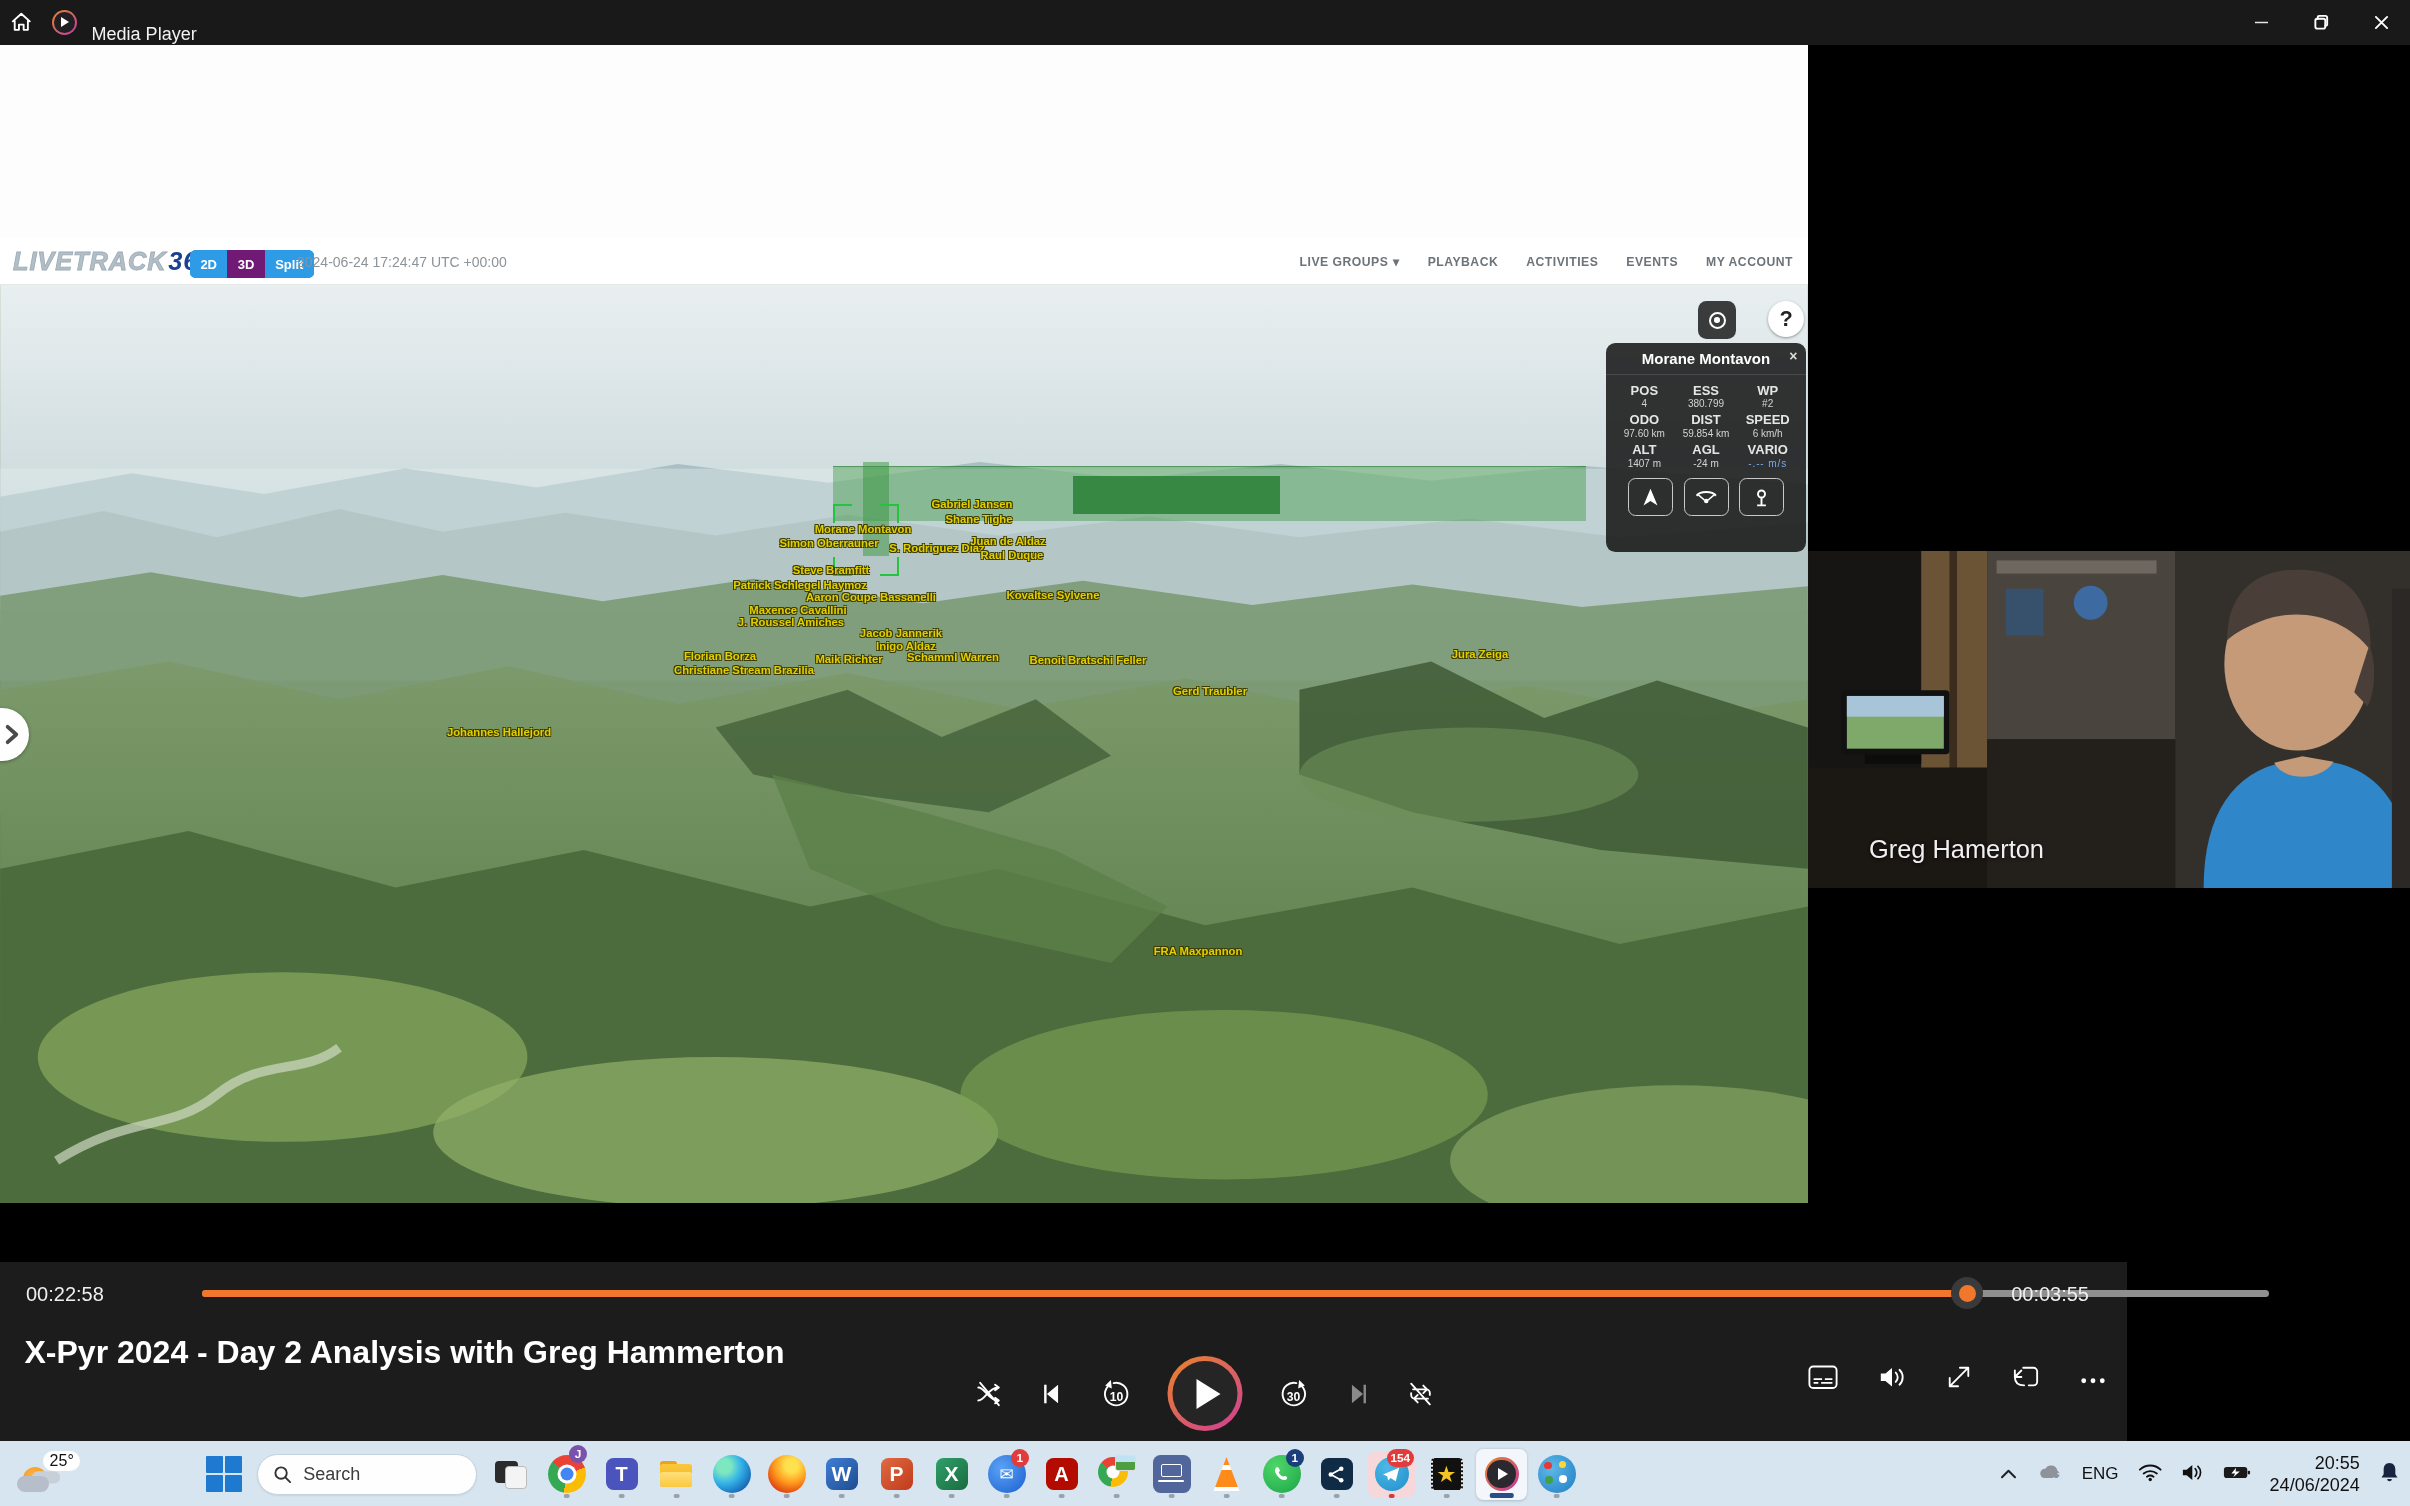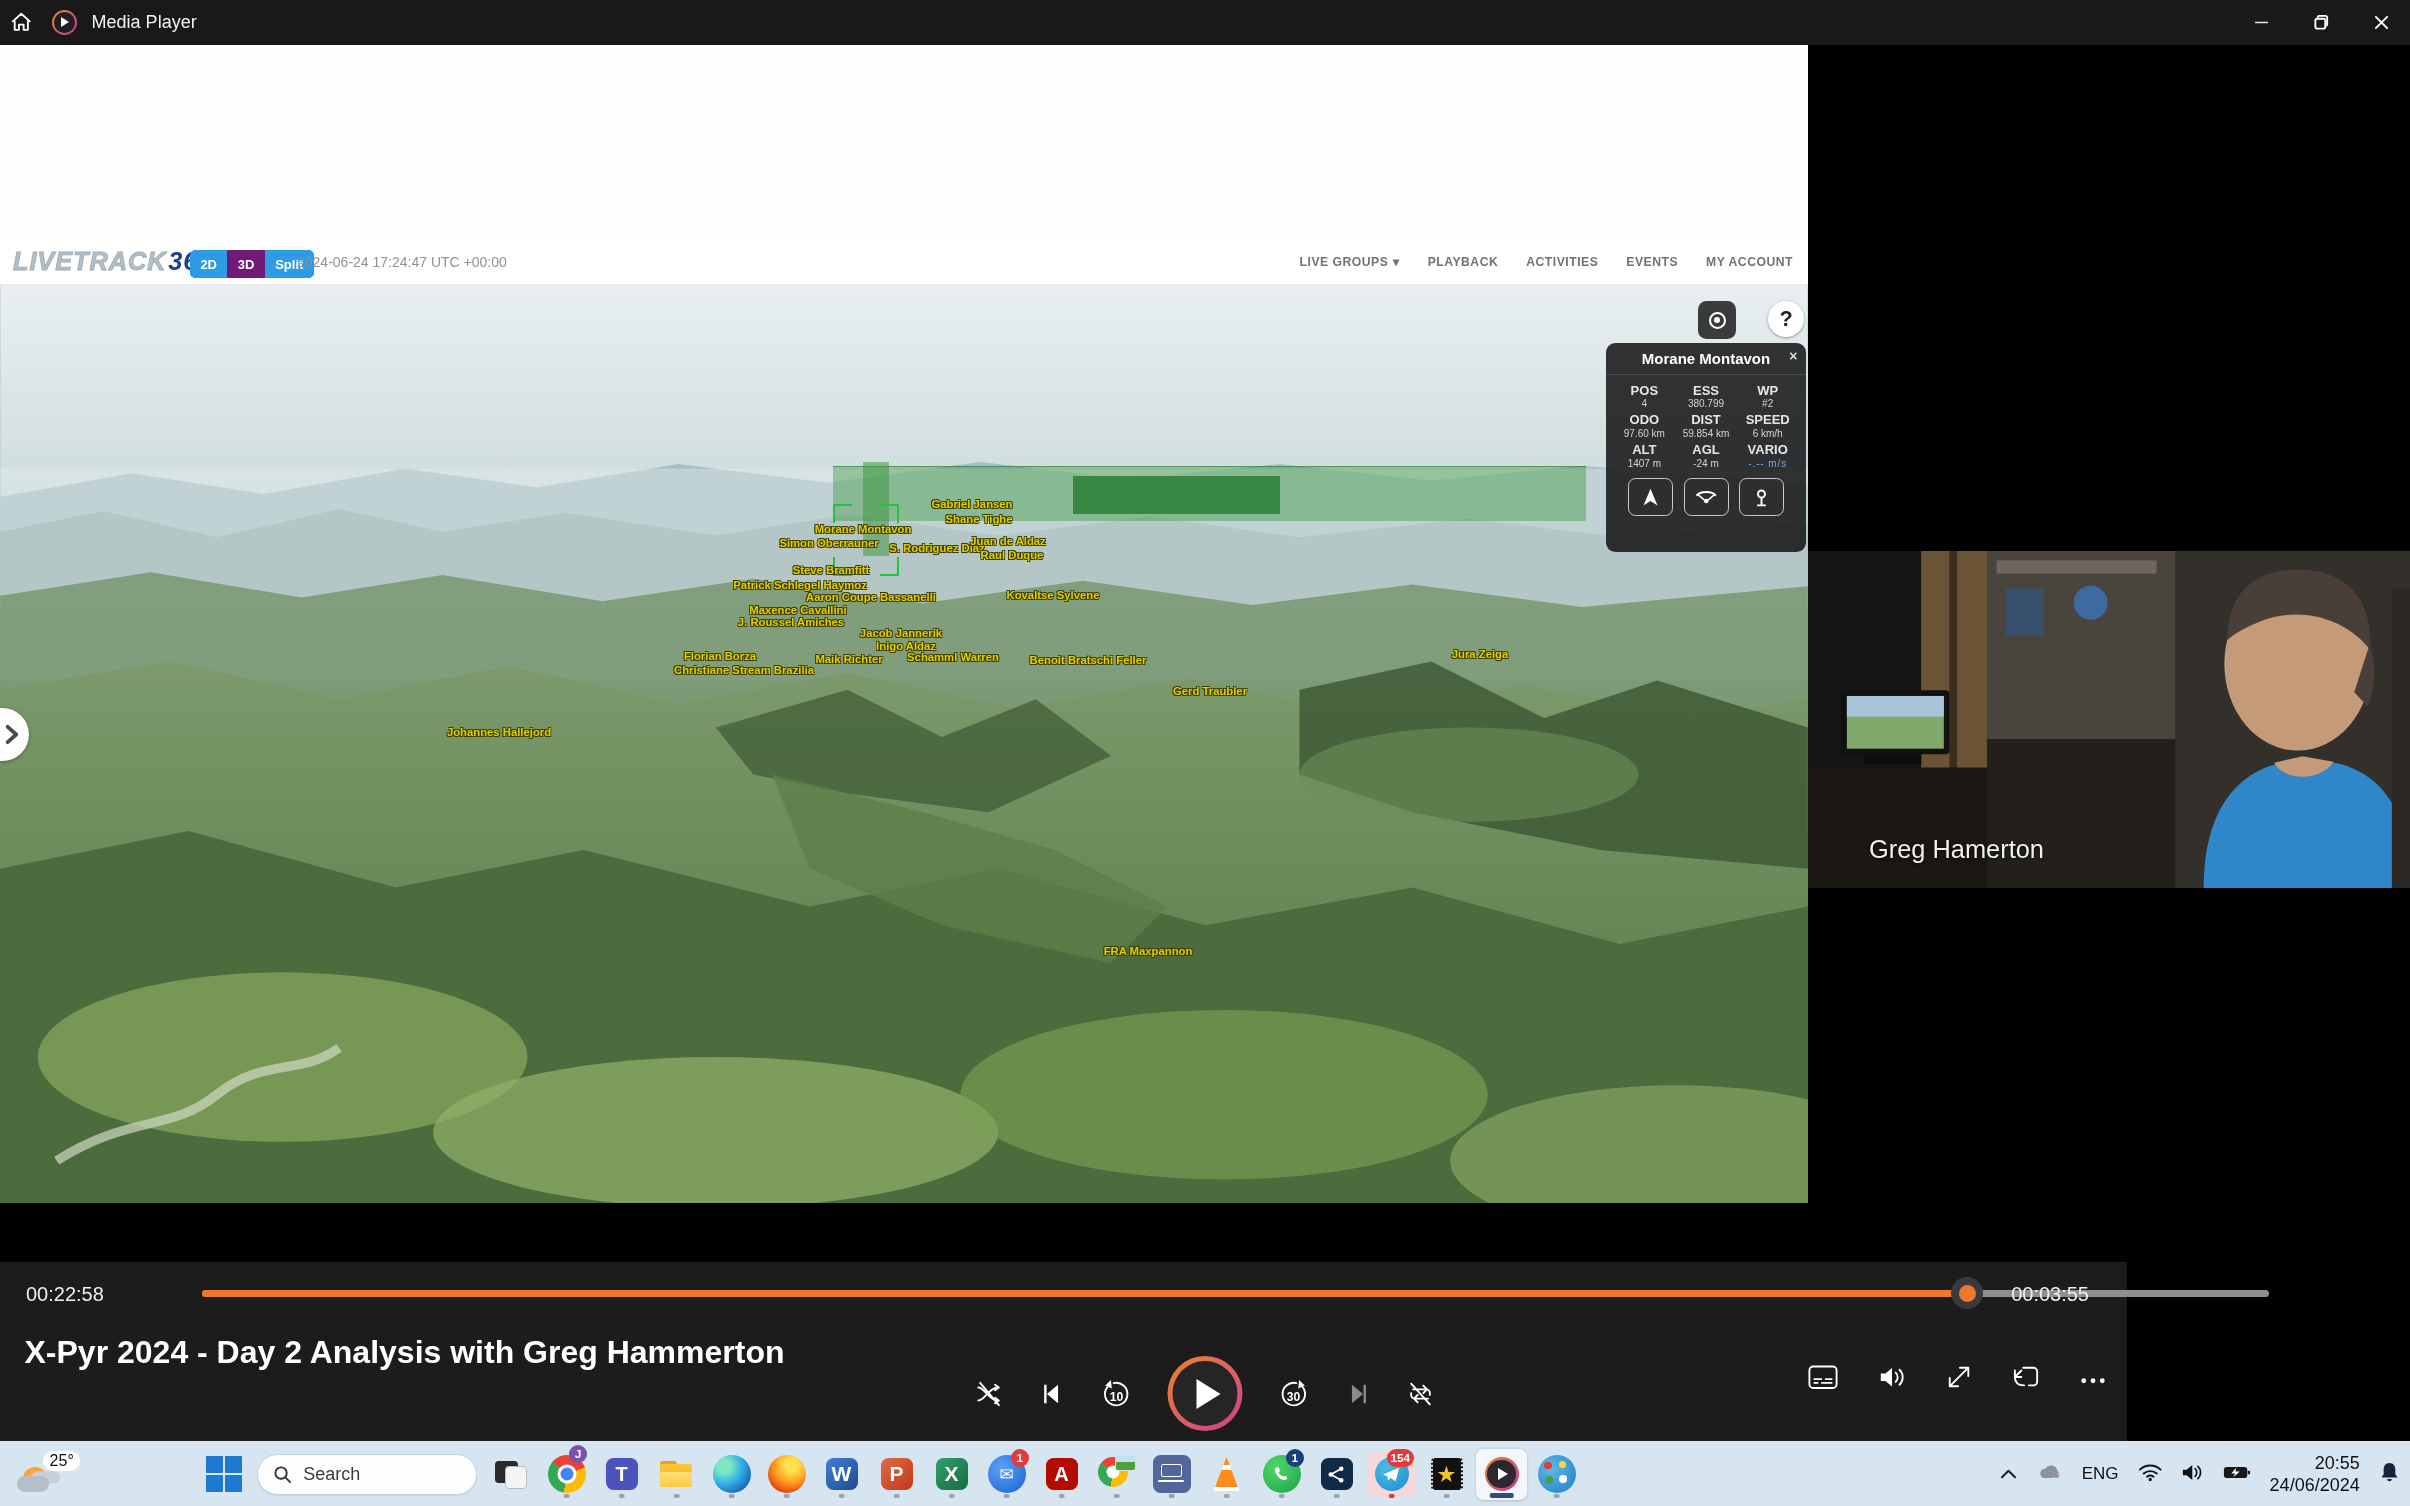--- a/index.html
+++ b/index.html
@@ -2,21 +2,21 @@
 <html style="font-size:15px"><head>
 <meta charset="utf-8">
 <style>
   * { margin:0; padding:0; box-sizing:border-box; }
   html,body { width:2411px; height:1507px; overflow:hidden; background:#000;
     font-family:"Liberation Sans", sans-serif; }
   .screen { position:relative; width:2411px; height:1507px; background:#000; }
 
   
   .titlebar { position:absolute; left:0; top:0; width:2411px; height:45px;
-    background:#191919; display:flex; align-items:center; color:#fff; }
+    background:#191919; display:flex; align-items:flex-end; color:#fff; }
   .tb-home { width:43px; height:45px; display:flex; align-items:center; justify-content:center; }
   .tb-appicon { width:43px; height:45px; display:flex; align-items:center; justify-content:center; }
   .mp-ring { width:25.4px; height:25.4px; border-radius:50%; padding:2.4px;
     background:linear-gradient(135deg,#e8862a,#c0399f); display:flex; align-items:center; justify-content:center; }
   .mp-ring-inner { width:100%; height:100%; border-radius:50%; background:#221f24;
     display:flex; align-items:center; justify-content:center; }
   .mp-play-tri { width:0; height:0; border-left:8.5px solid #fff; border-top:5.2px solid transparent;
     border-bottom:5.2px solid transparent; margin-left:1.9px; }
   .tb-title { font-size:18px; margin-left:5.6px; color:#f2f2f2; }
   .tb-spacer { flex:1; }
@@ -344,21 +344,21 @@
             <span class="pilot-label" style="left: 901px; top: 348px;">Jacob Jannerik</span>
             <span class="pilot-label" style="left: 906px; top: 361px;">Inigo Aldaz</span>
             <span class="pilot-label" style="left: 849px; top: 374px;">Maik Richter</span>
             <span class="pilot-label" style="left: 953px; top: 372px;">Schamml Warren</span>
             <span class="pilot-label" style="left: 1088px; top: 375px;">Benoit Bratschi Feller</span>
             <span class="pilot-label" style="left: 720px; top: 371px;">Florian Borza</span>
             <span class="pilot-label" style="left: 744px; top: 385px;">Christiane Stream Brazilia</span>
             <span class="pilot-label" style="left: 499px; top: 447px;">Johannes Hallejord</span>
             <span class="pilot-label" style="left: 1480px; top: 369px;">Jura Zeiga</span>
             <span class="pilot-label" style="left: 1210px; top: 406px;">Gerd Traubler</span>
-            <span class="pilot-label" style="left: 1148px; top: 666px;">FRA Maxpannon</span>
+            <span class="pilot-label" style="left: 1198px; top: 666px;">FRA Maxpannon</span>
           </div>
 
         <div class="map-target-btn">
           <div class="target-glyph">
               <i></i>
             </div>
         </div>
         <div class="map-help-btn">
           <span>?</span>
         </div>

